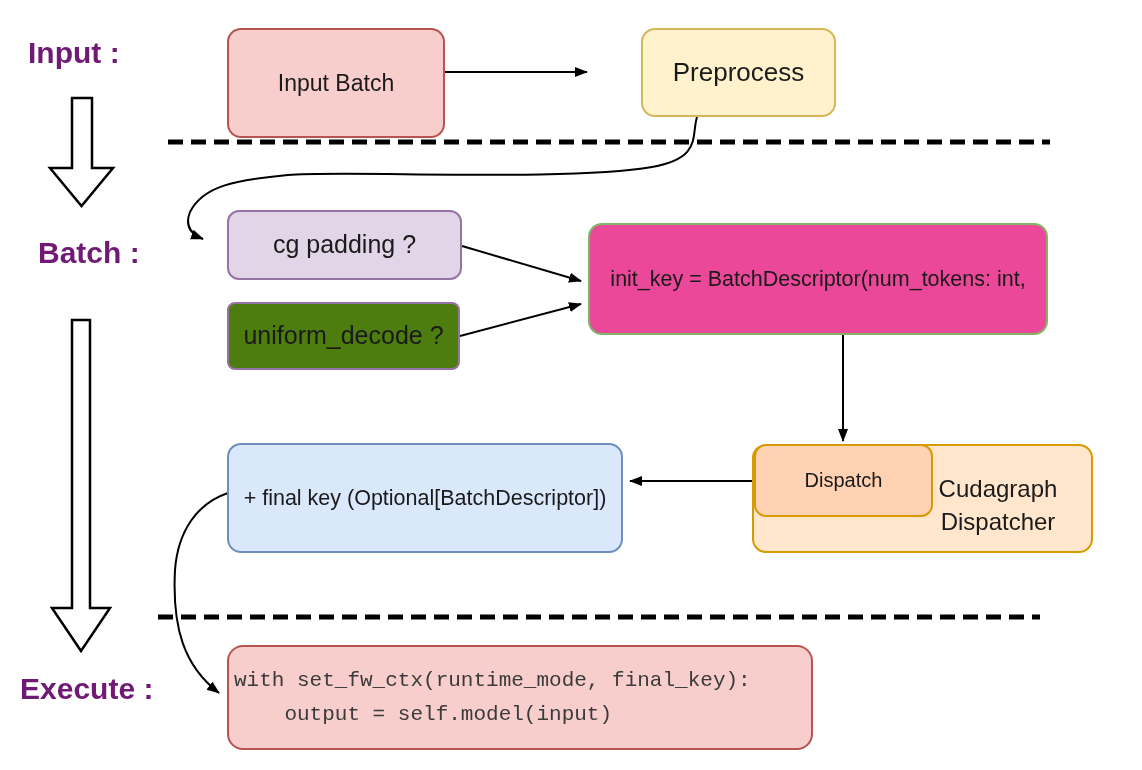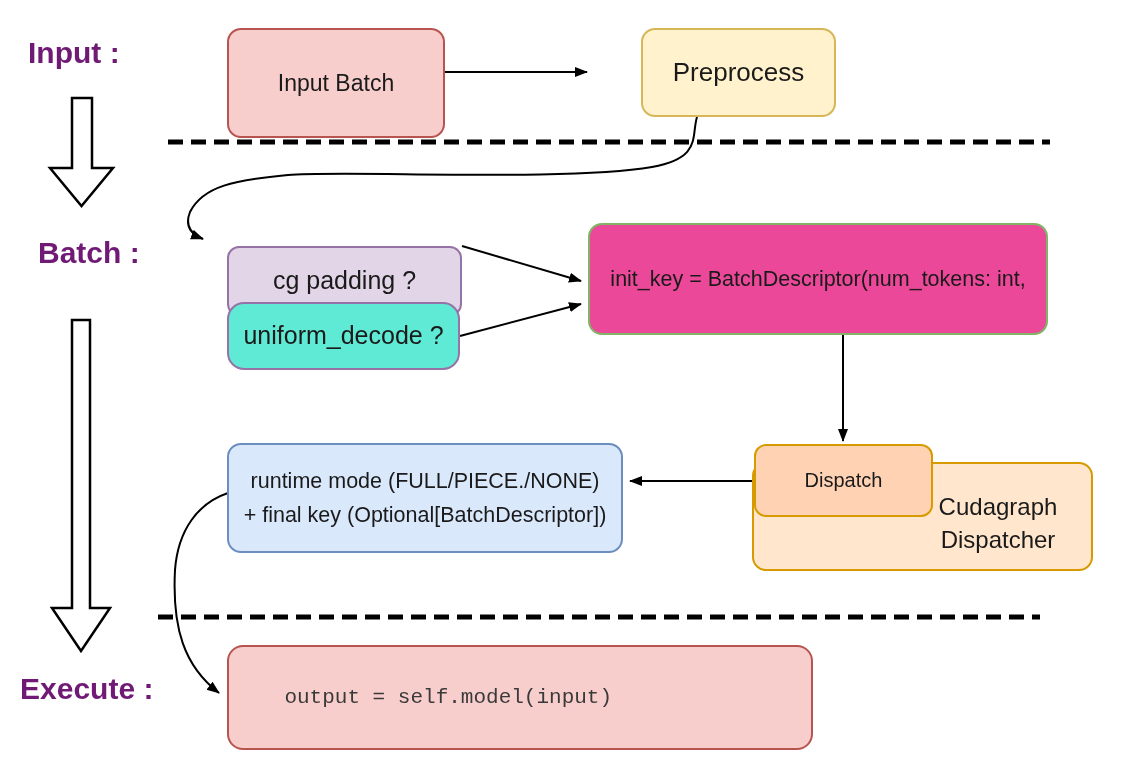--- a/index.html
+++ b/index.html
@@ -10,25 +10,25 @@
   .arrows{position:absolute;left:0;top:0;width:1142px;height:770px;z-index:1;pointer-events:none;}
   .stage-label{position:absolute;z-index:2;font-weight:700;font-size:30px;color:#701a75;white-space:nowrap;}
   .node{
     position:absolute;z-index:2;box-sizing:border-box;border:2px solid;border-radius:14px;
     display:flex;flex-direction:column;align-items:center;justify-content:center;
     text-align:center;line-height:1.25;
   }
   .node .ln{white-space:pre;}
   .box-input-batch{left:227px;top:28px;width:218px;height:110px;background:#f8cecc;border-color:#b85450;font-size:23px;}
   .box-preprocess{left:593px;top:28px;width:195px;height:89px;background:#fff2cc;border-color:#d6b656;font-size:26px;margin-left:48px;}
-  .box-cg{left:227px;top:210px;width:235px;height:70px;background:#e1d5e7;border-color:#9673a6;font-size:25px;border-radius:12px;margin-top:36px;}
-  .box-ud{left:227px;top:302px;width:233px;height:68px;background:#5eead4;border-color:#9673a6;font-size:25px;border-radius:17px;}
+  .box-cg{left:227px;top:210px;width:235px;height:70px;background:#e1d5e7;border-color:#9673a6;font-size:25px;border-radius:12px;}
+  .box-ud{left:227px;top:302px;width:233px;height:68px;background:#4d7c0f;border-color:#9673a6;font-size:25px;border-radius:8px;}
   .box-green{left:588px;top:223px;width:460px;height:112px;background:#ec4899;border-color:#82b366;font-size:21.5px;line-height:33px;}
   .box-blue{left:227px;top:443px;width:396px;height:110px;background:#dae8fc;border-color:#6c8ebf;font-size:21.5px;line-height:34px;}
-  .box-cuda{left:752px;top:444px;width:341px;height:109px;background:#ffe6cc;border-color:#d79b00;font-size:24px;justify-content:flex-start;align-items:flex-end;margin-top:18px;}
+  .box-cuda{left:752px;top:444px;width:341px;height:109px;background:#ffe6cc;border-color:#d79b00;font-size:24px;justify-content:flex-start;align-items:flex-end;}
   .box-cuda .cuda-text{position:absolute;right:8px;top:26px;width:170px;text-align:center;line-height:33px;}
   .box-dispatch{left:754px;top:444px;width:179px;height:73px;background:#ffd2b3;border-color:#d79b00;font-size:20px;border-radius:12px;}
   .box-code{
     left:227px;top:645px;width:586px;height:105px;background:#f8cecc;border-color:#b85450;
     font-family:"Liberation Mono","DejaVu Sans Mono",monospace;font-size:21px;line-height:34px;
     align-items:flex-start;padding-left:5px;color:#3a3a3a;border-radius:16px;
   }
 </style>
 </head>
 <body>
@@ -86,21 +86,21 @@
       <div class="ln">Cudagraph</div>
       <div class="ln">Dispatcher</div>
     </div>
   </div>
 
   <div class="node box-dispatch">
     <span class="ln">Dispatch</span>
   </div>
 
   <div class="node box-blue">
-    <span class="ln">runtime mode (FULL/PIECE./NONE)</span>
     <span class="ln">+ final key (Optional[BatchDescriptor])</span>
   </div>
 
   <div class="node box-code">
+    <span class="ln">with set_fw_ctx(runtime_mode, final_key):</span>
     <span class="ln">    output = self.model(input)</span>
   </div>
 
 </div>
 
 </body></html>

